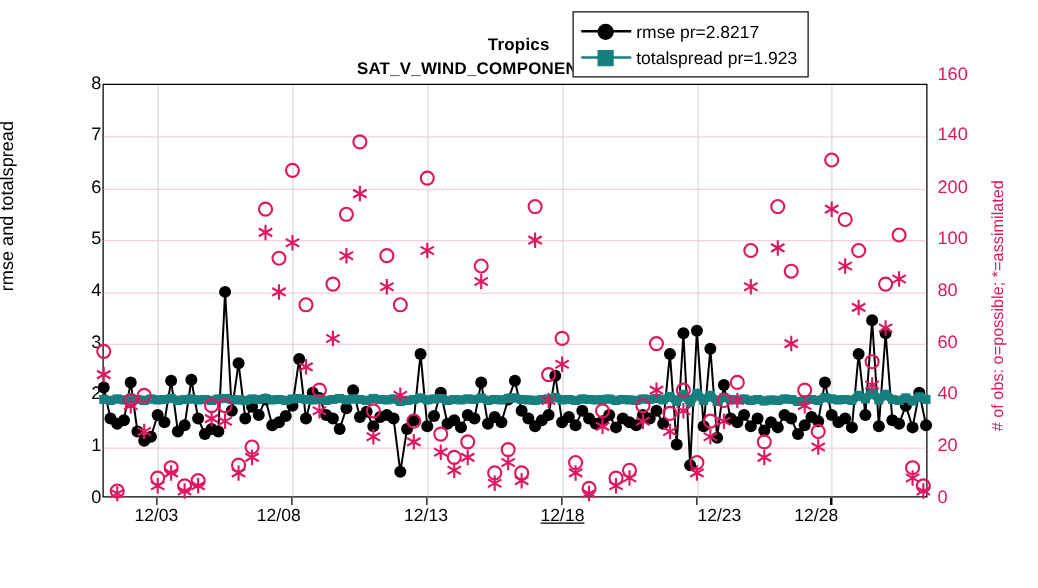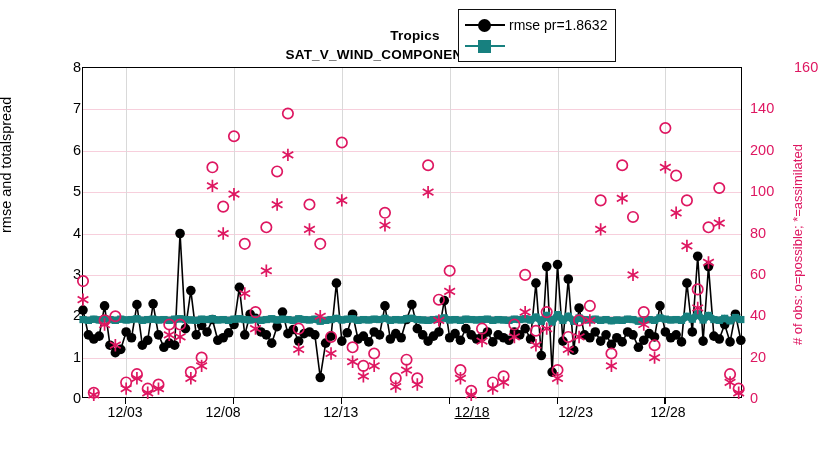--- a/index.html
+++ b/index.html
@@ -87,33 +87,33 @@
       <div class="ytick-r" style="top: 273.875px;">60</div>
       <div class="ytick-mark-r" style="left: 736px; top: 273.875px;"></div>
       <div class="ytick-r" style="top: 232.5px;">80</div>
       <div class="ytick-mark-r" style="left: 736px; top: 232.5px;"></div>
       <div class="ytick-r" style="top: 191.125px;">100</div>
       <div class="ytick-mark-r" style="left: 736px; top: 191.125px;"></div>
       <div class="ytick-r" style="top: 149.75px;">200</div>
       <div class="ytick-mark-r" style="left: 736px; top: 149.75px;"></div>
       <div class="ytick-r" style="top: 108.375px;">140</div>
       <div class="ytick-mark-r" style="left: 736px; top: 108.375px;"></div>
-      <div class="ytick-r" style="top: 67px; margin-left: 44px;">160</div>
+      <div class="ytick-r" style="top: 60px;">160</div>
       <div class="xtick-mark" style="left: 125.137px;"></div>
       <div class="xtick-lbl" style="left: 125.137px;">12/03</div>
       <div class="xtick-mark" style="left: 232.98px;"></div>
       <div class="xtick-lbl" style="left: 223px;">12/08</div>
       <div class="xtick-mark" style="left: 340.824px;"></div>
       <div class="xtick-lbl" style="left: 340.824px;">12/13</div>
       <div class="xtick-mark" style="left: 448.667px;"></div>
-      <div class="xtick-lbl" style="left: 472px; text-decoration: underline;">12/18</div>
+      <div class="xtick-lbl" style="left: 450px; text-decoration: underline;">12/18</div>
       <div class="xtick-mark" style="left: 556.51px;"></div>
       <div class="xtick-lbl" style="left: 556.51px; margin-left: 19px;">12/23</div>
       <div class="xtick-mark" style="left: 664.353px;"></div>
-      <div class="xtick-lbl" style="left: 668px;">12/28</div>
+      <div class="xtick-lbl" style="left: 653px;">12/28</div>
     </div>
 
   <div id="plot">
     <div id="gridlines">
         <div class="grid-h" style="top: 289.625px;"></div>
         <div class="grid-h" style="top: 248.25px;"></div>
         <div class="grid-h" style="top: 206.875px;"></div>
         <div class="grid-h" style="top: 165.5px;"></div>
         <div class="grid-h" style="top: 124.125px;"></div>
         <div class="grid-h" style="top: 82.75px;"></div>
@@ -508,23 +508,24 @@
         </g>
       </svg>
   </div>
 
   <div id="legend">
       <div class="leg-row">
         <div class="leg-art">
           <div class="leg-line" style="background: rgb(0, 0, 0);"></div>
           <div class="leg-mk-c" style="background: rgb(0, 0, 0);"></div>
         </div>
-        <span class="leg-txt">rmse pr=1.8632</span>
+        <span class="leg-txt">rmse pr=2.8217</span>
       </div>
       <div class="leg-row">
         <div class="leg-art">
           <div class="leg-line" style="background: rgb(23, 128, 127);"></div>
           <div class="leg-mk-s" style="background: rgb(23, 128, 127);"></div>
         </div>
+        <span class="leg-txt">totalspread pr=1.923</span>
       </div>
     </div>
 
 </div>
 
 </body></html>

